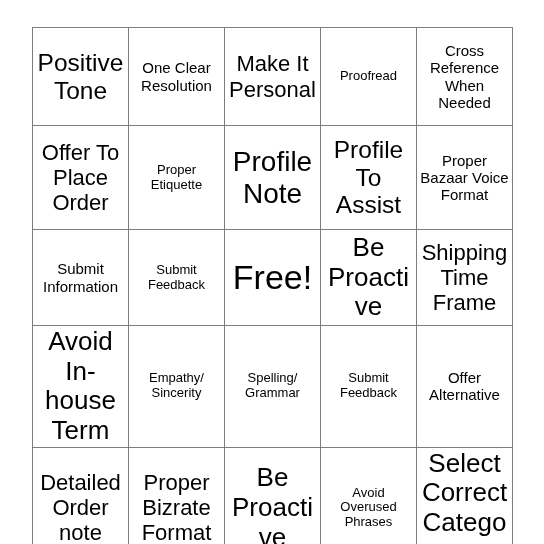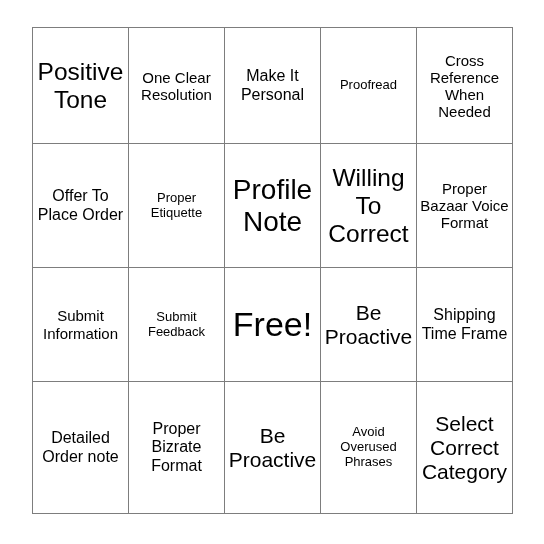--- a/index.html
+++ b/index.html
@@ -39,22 +39,22 @@
   #bingo-card col { width: 96px; }
 
   
   tr.r0 td { height: 95px; }
   tr.r1 td { height: 101px; }
   tr.r2 td { height: 93px; }
   tr.r3 td { height: 90px; }
   tr.r4 td { height: 108px; }
   .fs-15 { font-size: 15px; }
   .fs-17 { font-size: 13px; }
-  .fs-19 { font-size: 21px; }
-  .fs-21 { font-size: 16px; }
+  .fs-19 { font-size: 26px; }
+  .fs-21 { font-size: 22px; }
   .fs-24 { font-size: 24.5px; }
   .fs-28 { font-size: 28px; }
   .fs-free { font-size: 34px; }
 </style>
 </head>
 <body>
 
 <table id="bingo-card">
   <colgroup>
     <col>
@@ -68,29 +68,36 @@
       <td class="fs-24">Positive Tone</td>
       <td class="fs-15">One Clear Resolution</td>
       <td class="fs-21">Make It Personal</td>
       <td class="fs-17">Proofread</td>
       <td class="fs-15">Cross Reference When Needed</td>
     </tr>
     <tr class="r1">
       <td class="fs-21">Offer To Place Order</td>
       <td class="fs-17">Proper Etiquette</td>
       <td class="fs-28">Profile Note</td>
-      <td class="fs-24">Willing To Correct</td>
+      <td class="fs-24">Profile To Assist</td>
       <td class="fs-15">Proper Bazaar Voice Format</td>
     </tr>
     <tr class="r2">
       <td class="fs-15">Submit Information</td>
       <td class="fs-17">Submit Feedback</td>
       <td class="fs-free">Free!</td>
       <td class="fs-19">Be Proactive</td>
       <td class="fs-21">Shipping Time Frame</td>
+    </tr>
+    <tr class="r3">
+      <td class="fs-19">Avoid In-house Term</td>
+      <td class="fs-17">Empathy/ Sincerity</td>
+      <td class="fs-17">Spelling/ Grammar</td>
+      <td class="fs-17">Submit Feedback</td>
+      <td class="fs-15">Offer Alternative</td>
     </tr>
     <tr class="r4">
       <td class="fs-21">Detailed Order note</td>
       <td class="fs-21">Proper Bizrate Format</td>
       <td class="fs-19">Be Proactive</td>
       <td class="fs-17">Avoid Overused Phrases</td>
       <td class="fs-19">Select Correct Category</td>
     </tr>
   </tbody>
 </table>

